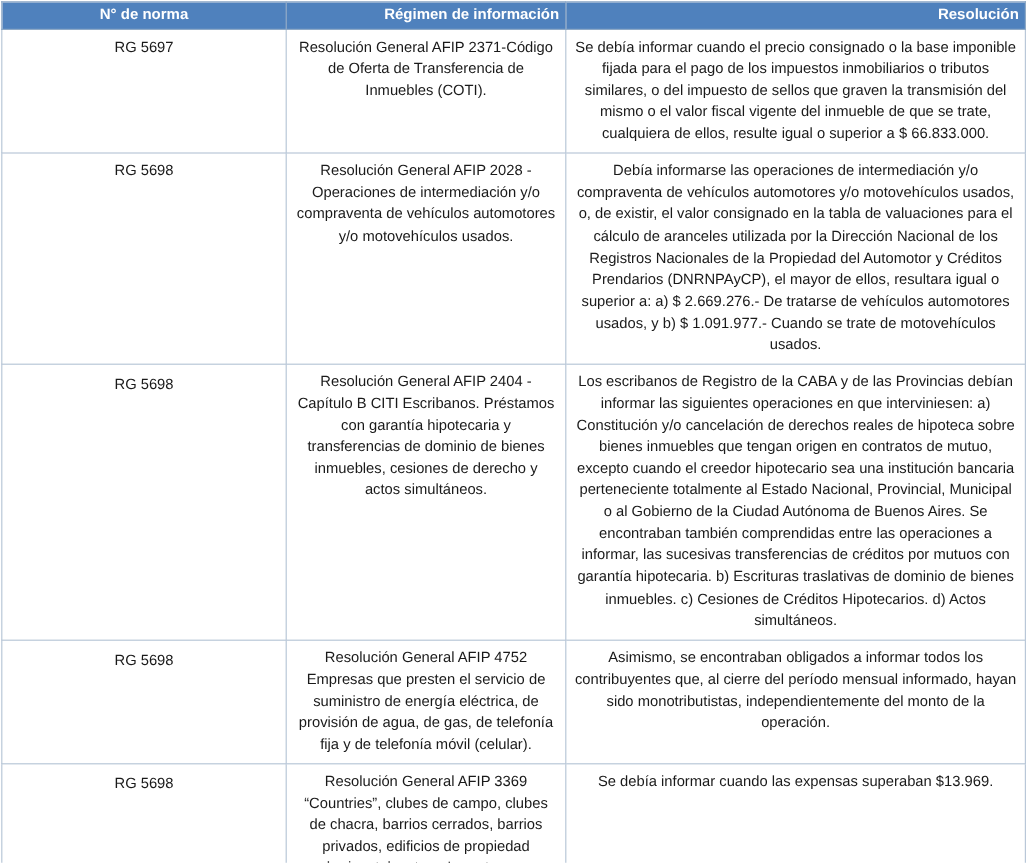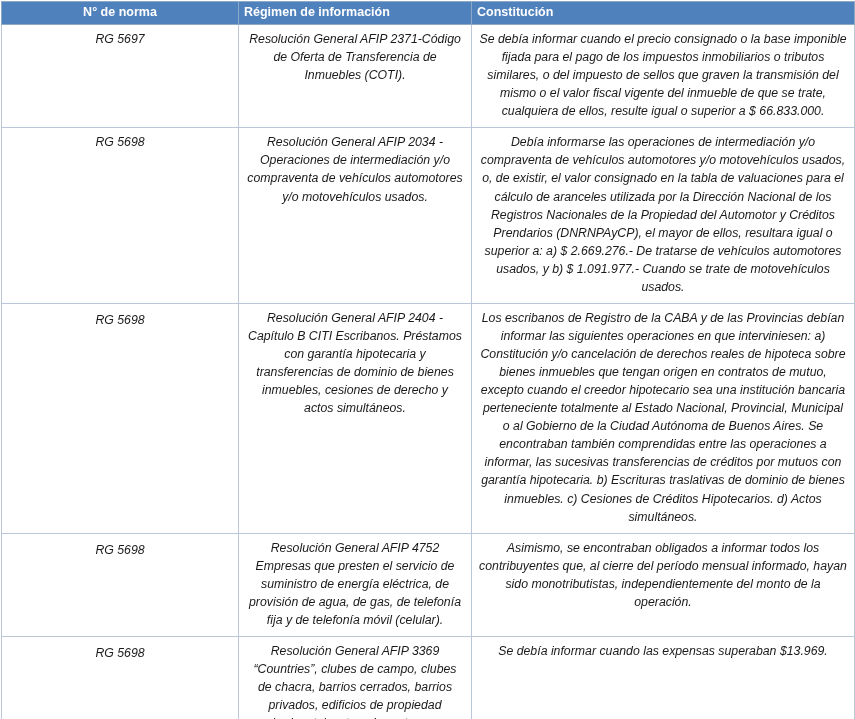--- a/index.html
+++ b/index.html
@@ -28,21 +28,21 @@
   }
   table.reg-table col.c1 { width: 237px; }
   table.reg-table col.c2 { width: 233px; }
   table.reg-table col.c3 { width: 383px; }
 
   table.reg-table th {
     background: #4f81bd;
     color: #ffffff;
     font-size: 12.5px;
     font-weight: bold;
-    text-align: left;
+    text-align: right;
     padding: 3px 5px 4px 5px;
     border: 1px solid #8ea9c6;
     vertical-align: middle;
     line-height: 1.2;
   }
   table.reg-table th.th-center {
     text-align: center;
   }
   table.reg-table td {
     border: 1px solid #b9c7d8;
@@ -61,58 +61,57 @@
     padding-top: 7px;
   }
   td.regimen, td.descripcion {
     vertical-align: top;
     text-align: center;
   }
   .cell-text {
     display: block;
     white-space: pre-wrap;
     word-wrap: break-word;
-    font-style: italic;
   }
 </style>
 </head>
 <body>
 
 <div class="doc">
   <table class="reg-table">
     <colgroup>
       <col class="c1">
       <col class="c2">
       <col class="c3">
     </colgroup>
     <thead>
       <tr>
         <th class="th-center">N° de norma</th>
         <th>Régimen de información</th>
-        <th>Constitución</th>
+        <th>Resolución</th>
       </tr>
     </thead>
     <tbody>
       <tr>
         <td class="norma">
             <span class="cell-text">RG 5697</span>
           </td>
         <td class="regimen">
             <span class="cell-text">Resolución General AFIP 2371-Código de Oferta de Transferencia de Inmuebles (COTI).</span>
           </td>
         <td class="descripcion">
             <span class="cell-text">Se debía informar cuando el precio consignado o la base imponible fijada para el pago de los impuestos inmobiliarios o tributos similares, o del impuesto de sellos que graven la transmisión del mismo o el valor fiscal vigente del inmueble de que se trate, cualquiera de ellos, resulte igual o superior a $ 66.833.000.</span>
           </td>
       </tr>
       <tr>
         <td class="norma">
             <span class="cell-text">RG 5698</span>
           </td>
         <td class="regimen">
-            <span class="cell-text">Resolución General AFIP 2034 - Operaciones de intermediación y/o compraventa de vehículos automotores y/o motovehículos usados.</span>
+            <span class="cell-text">Resolución General AFIP 2028 - Operaciones de intermediación y/o compraventa de vehículos automotores y/o motovehículos usados.</span>
           </td>
         <td class="descripcion">
             <span class="cell-text">Debía informarse las operaciones de intermediación y/o compraventa de vehículos automotores y/o motovehículos usados, o, de existir, el valor consignado en la tabla de valuaciones para el cálculo de aranceles utilizada por la Dirección Nacional de los Registros Nacionales de la Propiedad del Automotor y Créditos Prendarios (DNRNPAyCP), el mayor de ellos, resultara igual o superior a: a) $ 2.669.276.- De tratarse de vehículos automotores usados, y b) $ 1.091.977.- Cuando se trate de motovehículos usados.</span>
           </td>
       </tr>
       <tr>
         <td class="norma top">
             <span class="cell-text">RG 5698</span>
           </td>
         <td class="regimen">

